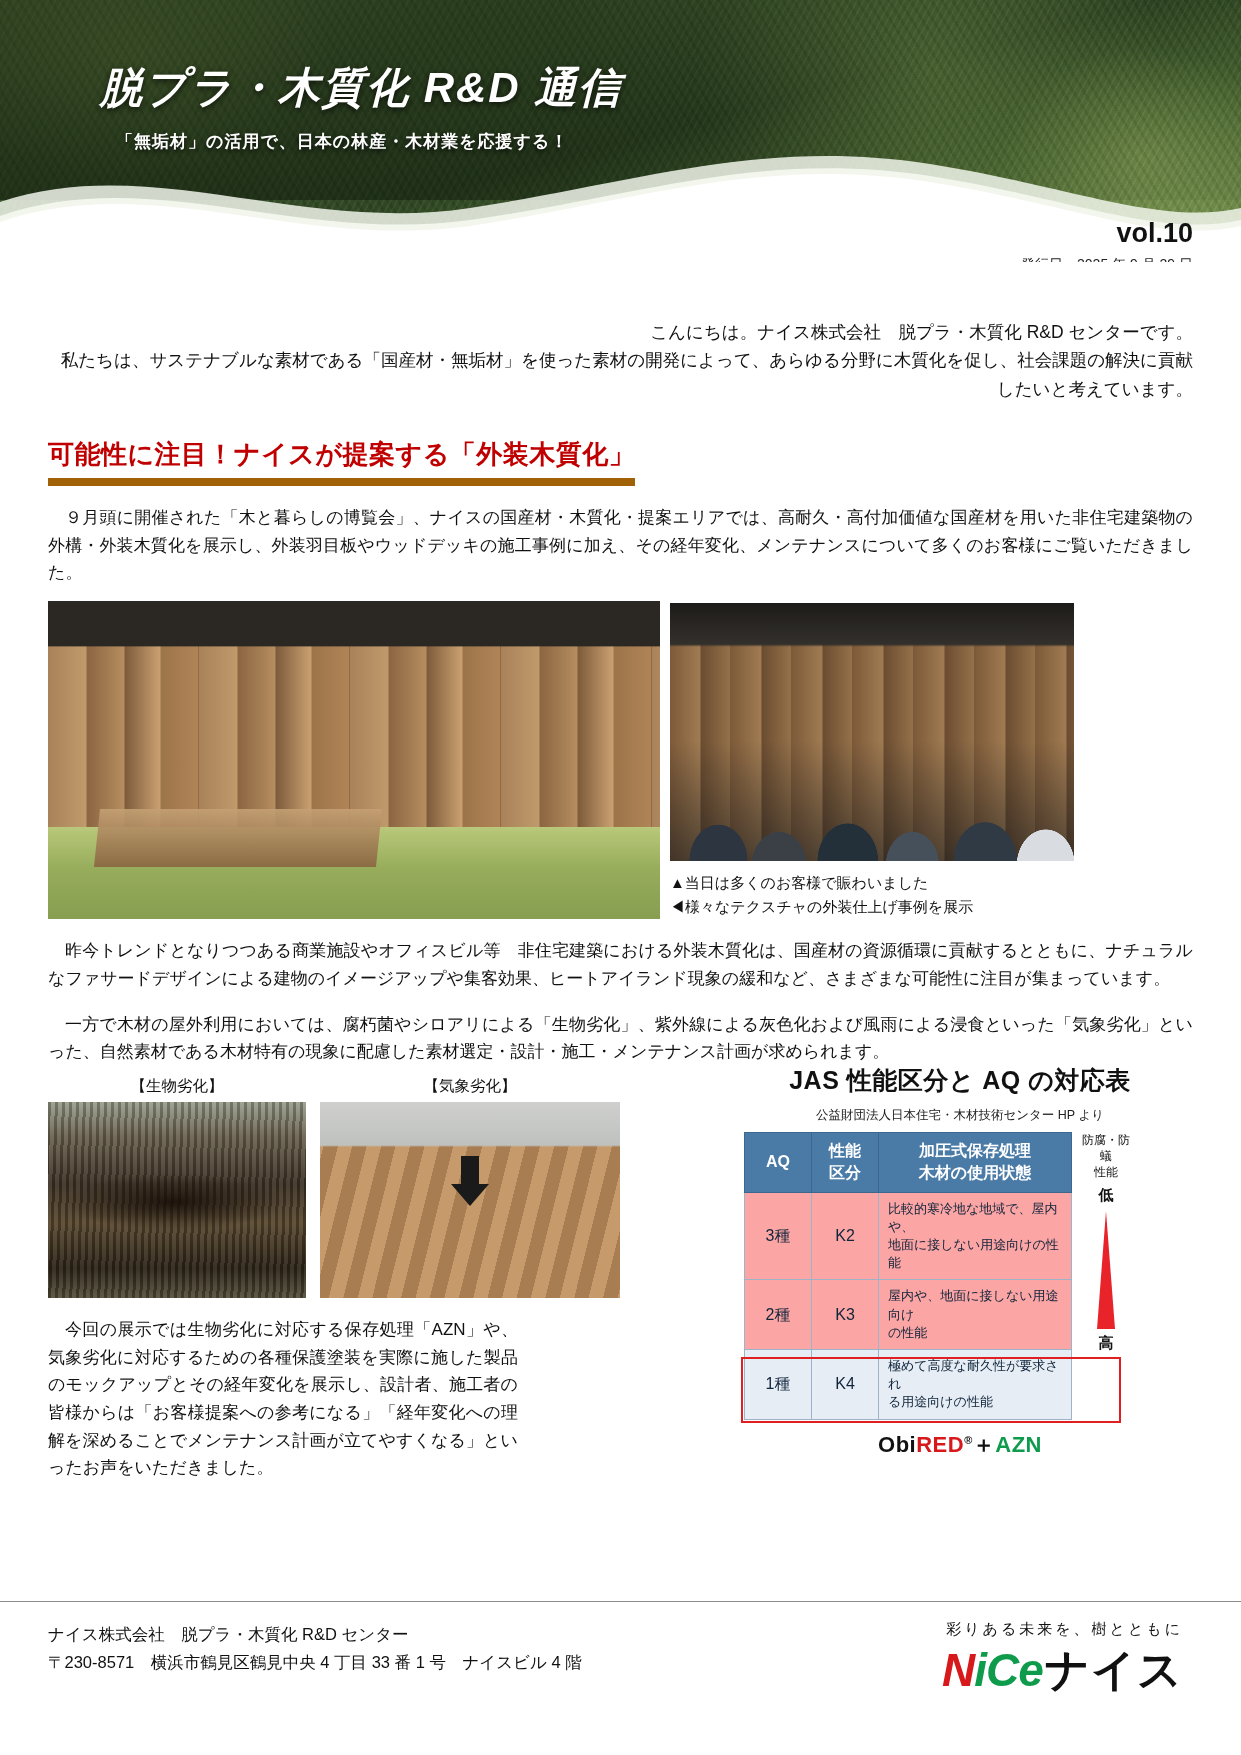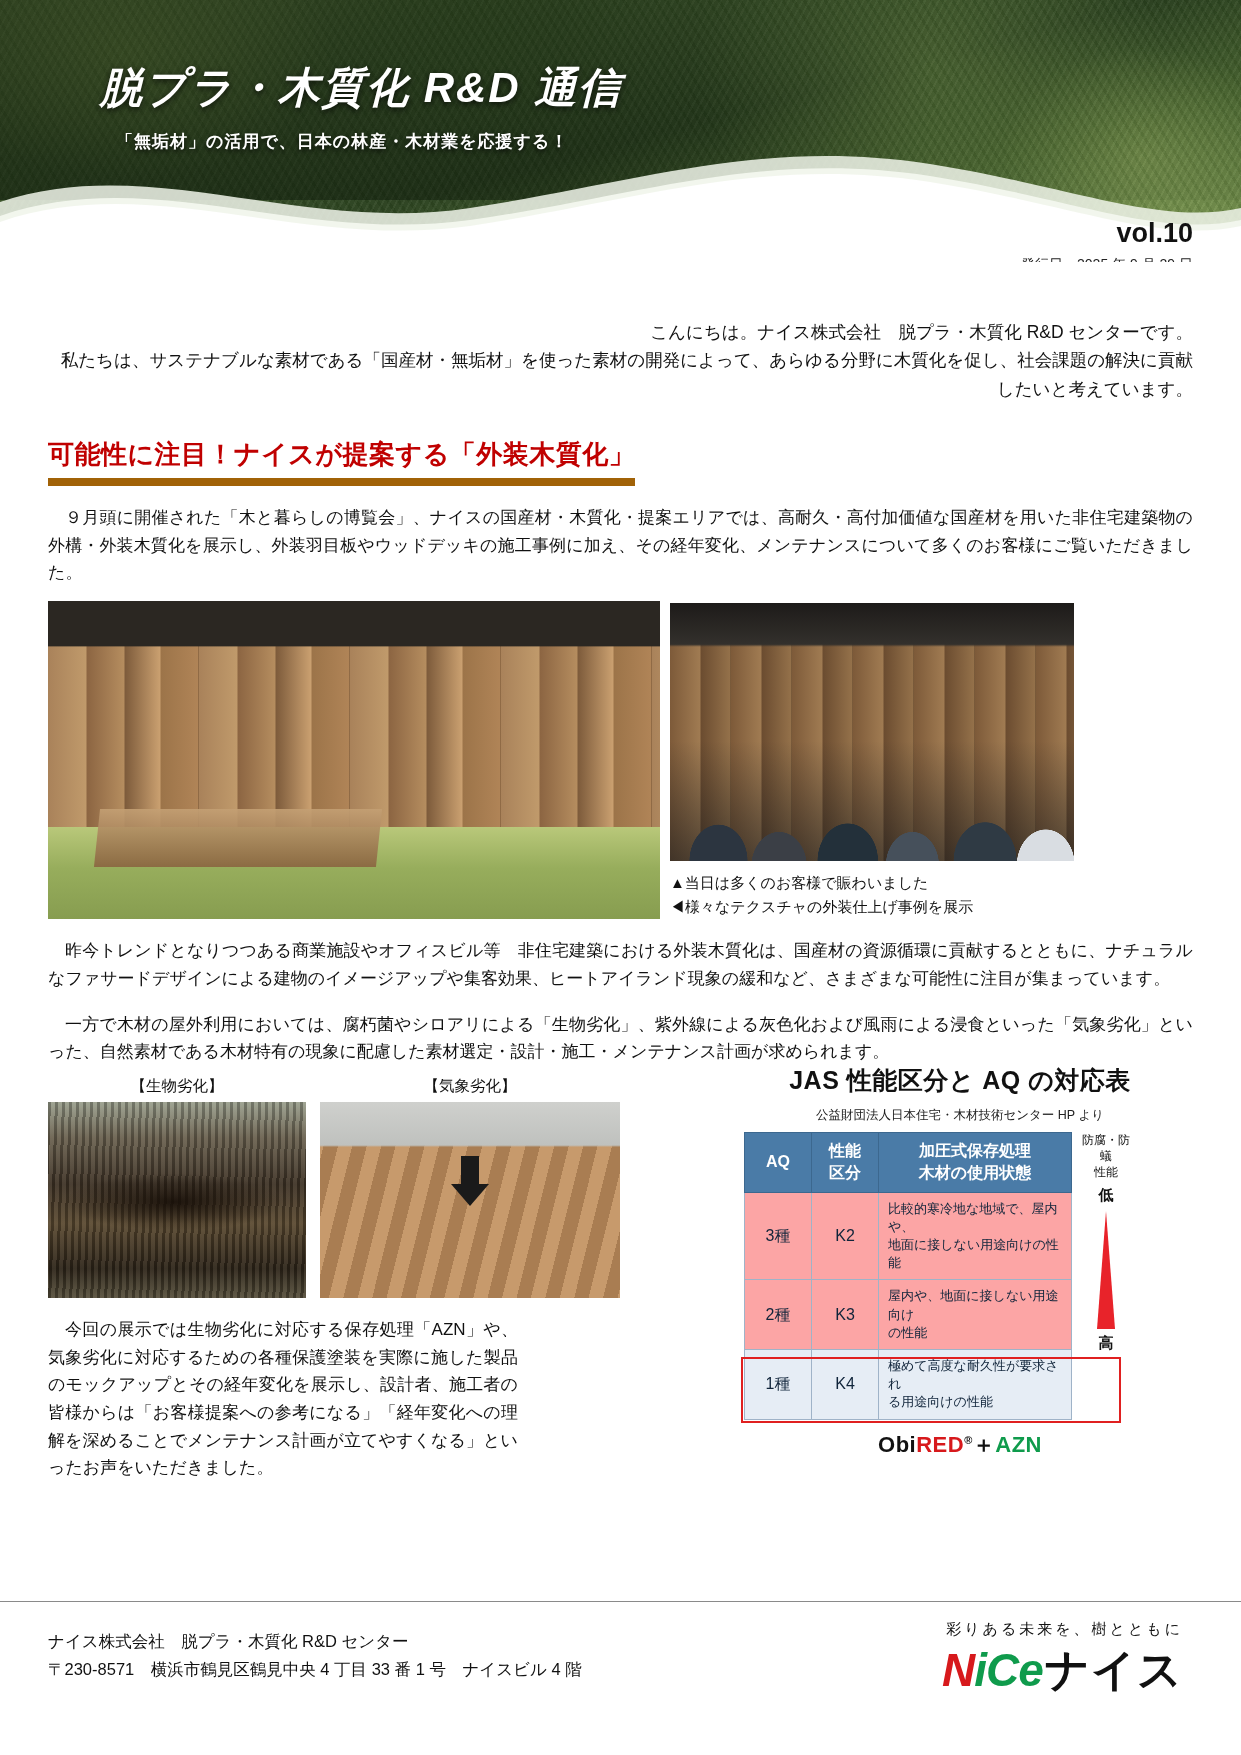--- a/index.html
+++ b/index.html
@@ -369,21 +369,20 @@
   }
   .footer-inner {
     display: flex;
     justify-content: space-between;
     align-items: flex-start;
   }
   .footer-addr {
     font-size: 16.5px;
     line-height: 1.72;
     color: #111;
-    margin-top: 7px;
   }
   .footer-brand { text-align: right; padding-right: 10px; }
   .brand-tagline {
     font-size: 15px;
     letter-spacing: 3px;
     color: #111;
     margin-bottom: 8px;
   }
   .brand-logo {
     display: flex;

